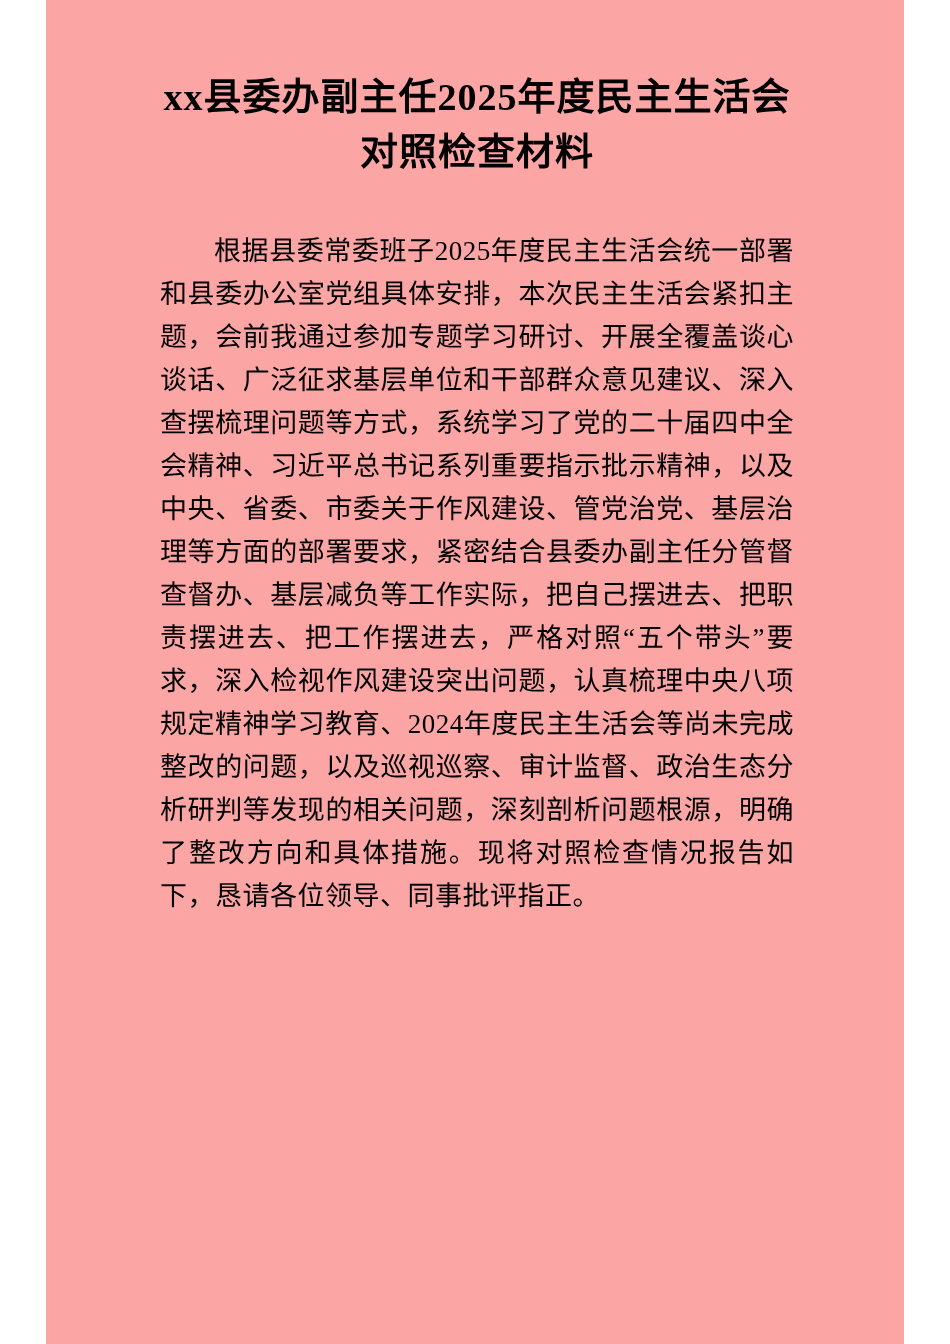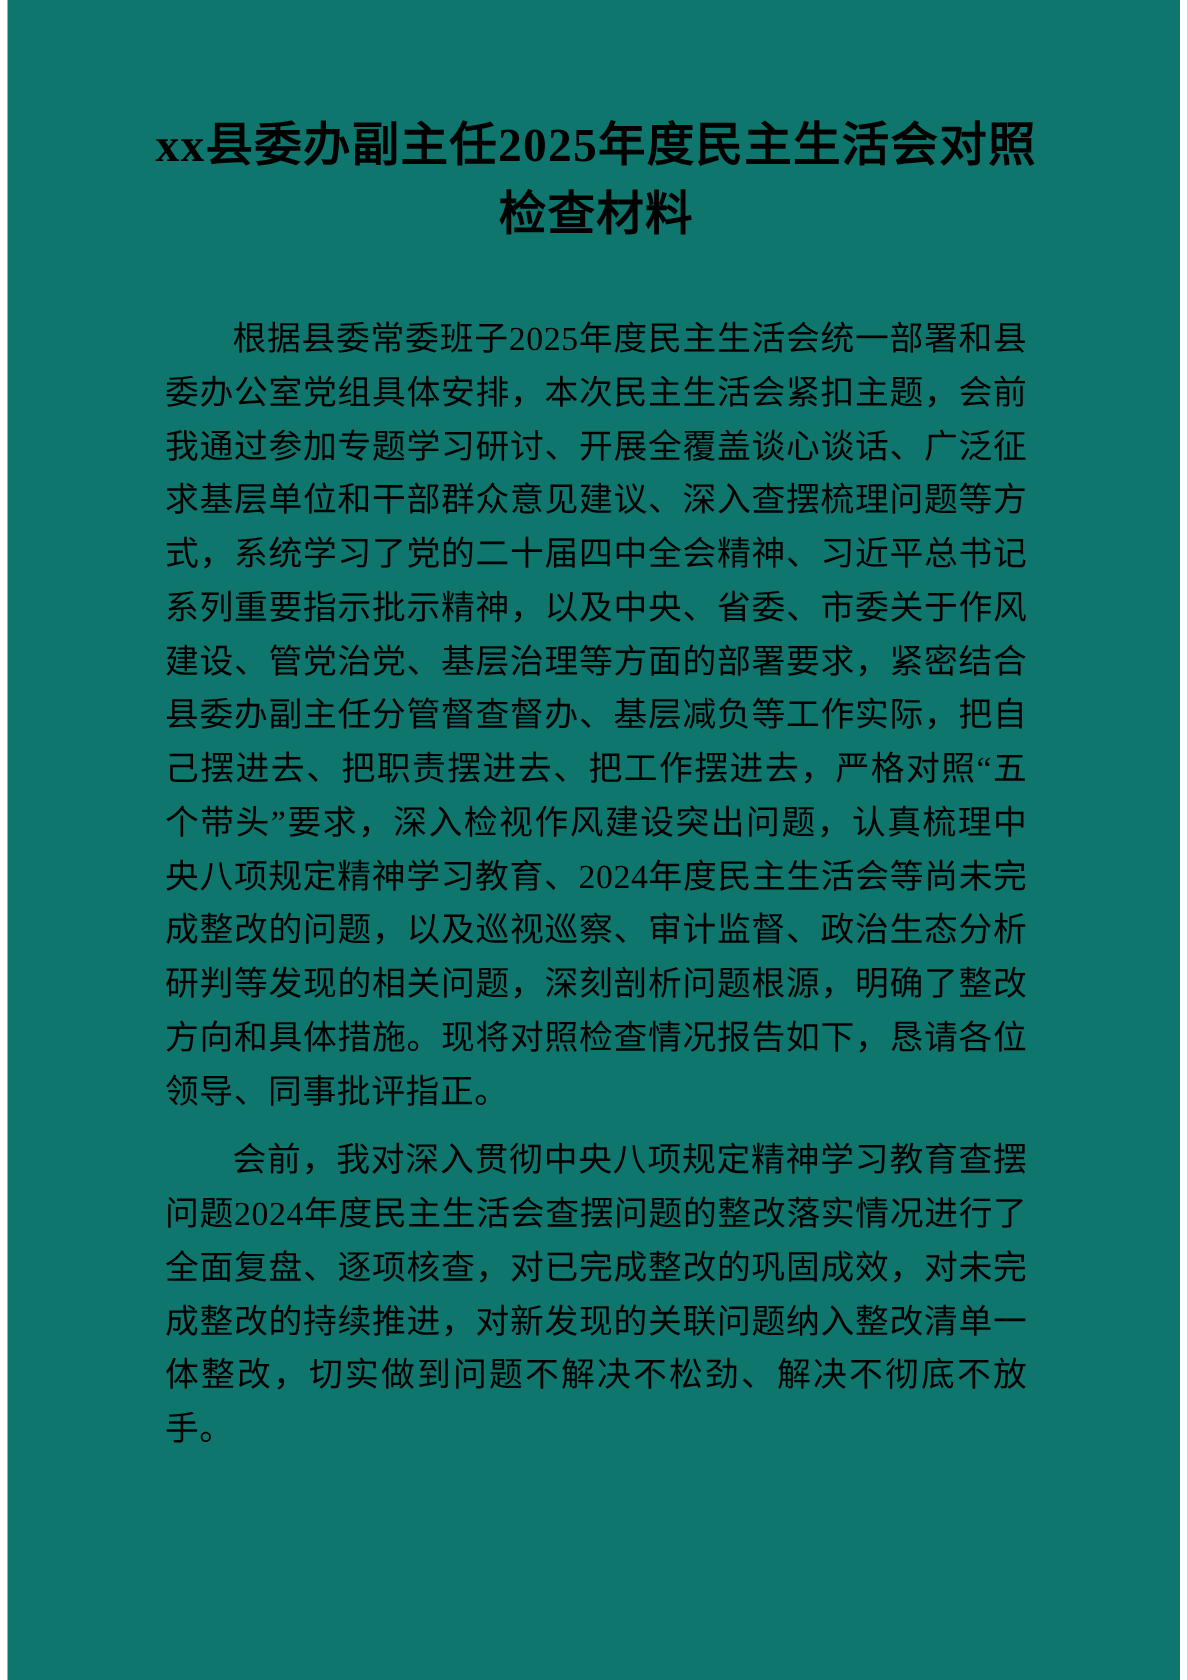--- a/index.html
+++ b/index.html
@@ -2,62 +2,61 @@
 <html lang="zh-CN"><head>
 <meta charset="utf-8">
 <style>
   html, body {
     margin: 0;
     padding: 0;
     background: #ffffff;
   }
   .page {
     position: relative;
-    width: 938px;
+    width: 858px;
     height: 1344px;
     margin: 0 auto;
-    background: #0f766e;
+    background: #fca5a5;
     color: #000000;
     box-sizing: border-box;
-    padding: 90px 110px 40px 114px;
+    padding: 70px 110px 40px 114px;
     overflow: hidden;
   }
   .doc-title {
     font-family: "Liberation Serif", "DejaVu Serif", serif;
     font-weight: bold;
     font-size: 38px;
     line-height: 55px;
     text-align: center;
     margin: 0 0 50px 0;
     letter-spacing: 1px;
   }
   .body-para {
     font-family: "Liberation Serif", "DejaVu Serif", serif;
     font-weight: normal;
     font-size: 27px;
     line-height: 43px;
     text-align: justify;
     text-justify: inter-character;
     text-indent: 2em;
     letter-spacing: 0.5px;
-    margin: 12px;
+    margin: 0;
   }
   .section-heading {
     font-family: "Liberation Sans", "DejaVu Sans", sans-serif;
     font-weight: bold;
     font-size: 28px;
     line-height: 43px;
     text-indent: 2em;
     letter-spacing: 0.5px;
     margin: 3px 0 3px 0;
   }
 </style>
 </head>
 <body>
 
 <div class="page">
   <h1 class="doc-title">xx县委办副主任2025年度民主生活会对照检查材料</h1>
 
   <p class="body-para">根据县委常委班子2025年度民主生活会统一部署和县委办公室党组具体安排，本次民主生活会紧扣主题，会前我通过参加专题学习研讨、开展全覆盖谈心谈话、广泛征求基层单位和干部群众意见建议、深入查摆梳理问题等方式，系统学习了党的二十届四中全会精神、习近平总书记系列重要指示批示精神，以及中央、省委、市委关于作风建设、管党治党、基层治理等方面的部署要求，紧密结合县委办副主任分管督查督办、基层减负等工作实际，把自己摆进去、把职责摆进去、把工作摆进去，严格对照“五个带头”要求，深入检视作风建设突出问题，认真梳理中央八项规定精神学习教育、2024年度民主生活会等尚未完成整改的问题，以及巡视巡察、审计监督、政治生态分析研判等发现的相关问题，深刻剖析问题根源，明确了整改方向和具体措施。现将对照检查情况报告如下，恳请各位领导、同事批评指正。</p>
 
 
-  <p class="body-para">会前，我对深入贯彻中央八项规定精神学习教育查摆问题2024年度民主生活会查摆问题的整改落实情况进行了全面复盘、逐项核查，对已完成整改的巩固成效，对未完成整改的持续推进，对新发现的关联问题纳入整改清单一体整改，切实做到问题不解决不松劲、解决不彻底不放手。</p>
 </div>
 
 </body></html>

